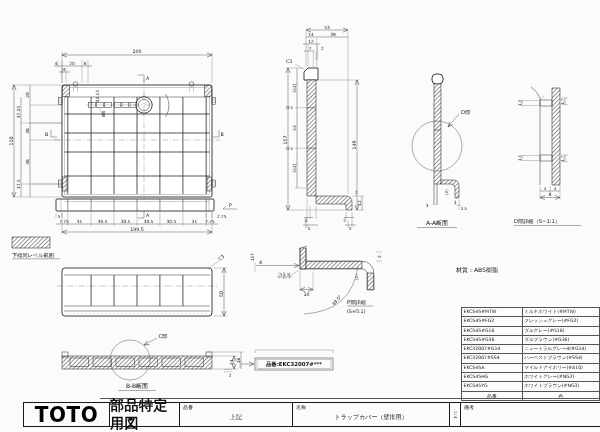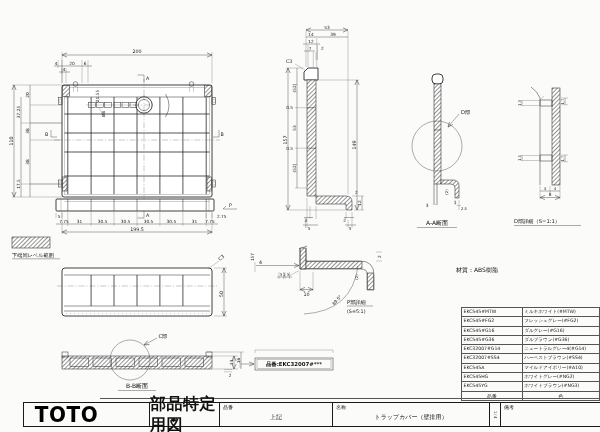--- a/index.html
+++ b/index.html
@@ -28,21 +28,21 @@
   
   .frame-line{position:absolute;left:100px;top:398px;width:500px;height:1px;background:#555;}
   .tb{position:absolute;left:23px;top:402px;width:581px;height:25px;border:1.6px solid #1a1a1a;
       display:flex;background:#fbfbf9;box-sizing:border-box;}
   .tb .c{position:relative;border-left:1px solid #1a1a1a;box-sizing:border-box;height:100%;}
   .tb .c:first-child{border-left:none;}
   .c-logo{width:85px;display:flex;align-items:center;justify-content:center;}
   .logo{font-weight:bold;font-size:20px;letter-spacing:0.5px;color:#000;
         font-family:"DejaVu Sans",sans-serif;transform:scaleY(1.05);}
   .c-doc{width:70px;display:flex;align-items:center;justify-content:center;
-         font-size:16px;font-weight:600;letter-spacing:0.5px;color:#111;margin-left:40px;}
+         font-size:14px;font-weight:600;letter-spacing:0.5px;color:#111;}
   .c-pn{width:113px;}
   .c-name{width:157px;}
   .c small,.slab{position:absolute;top:1px;left:3px;font-size:5px;color:#111;}
   .cval{position:absolute;left:0;right:0;top:10px;text-align:center;font-size:6px;color:#111;}
   .c-scale{width:11px;display:flex;align-items:center;justify-content:center;}
   .vtext{writing-mode:vertical-rl;font-size:4px;color:#222;letter-spacing:0.5px;}
   .c-rem{flex:1;}
 </style>
 </head>
 <body>

